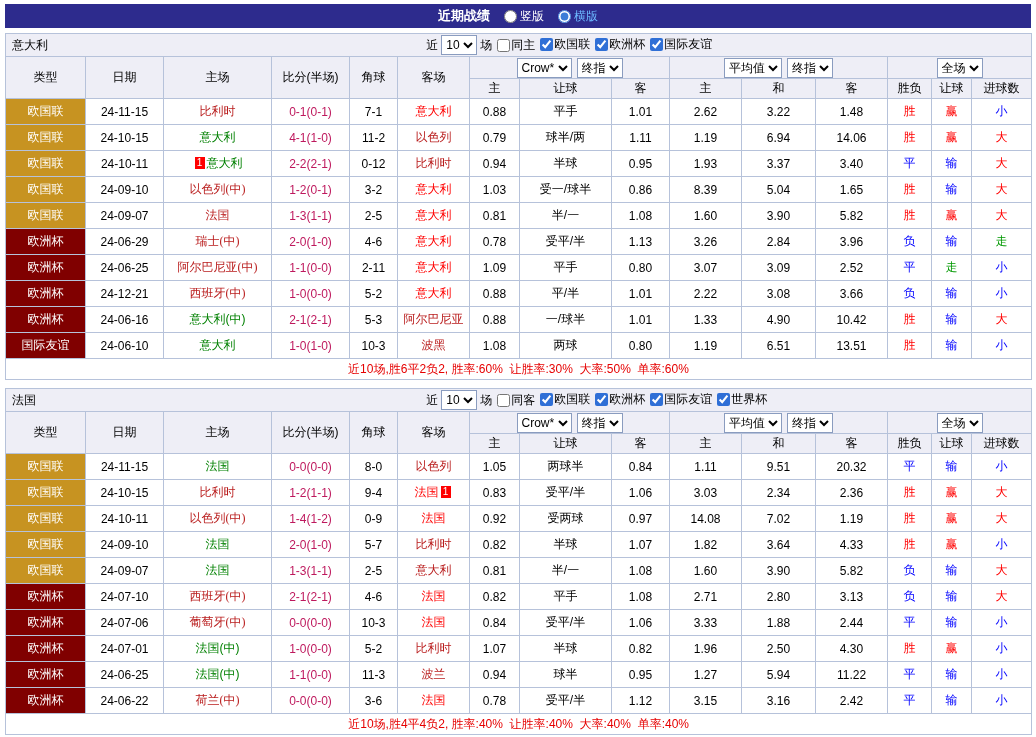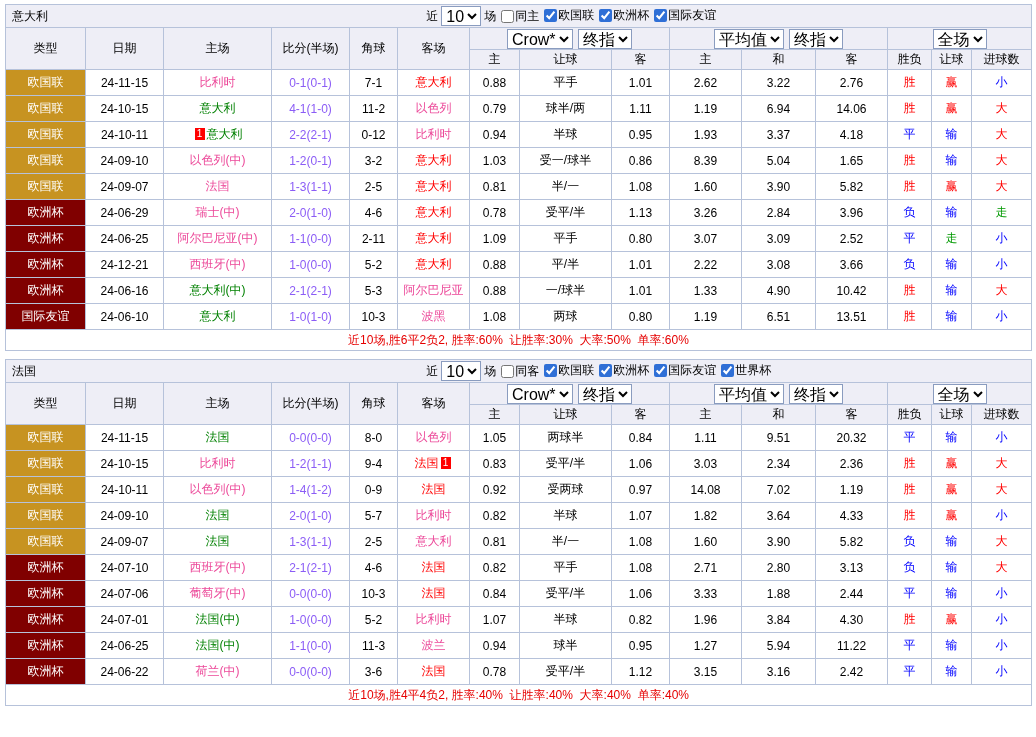--- a/index.html
+++ b/index.html
@@ -18,40 +18,51 @@
 tr.secbar th{height:23px;padding:0;}
 .sec-flex{display:flex;align-items:center;width:100%;position:relative;padding:0 6px;}
 .sec-team{font-size:12px;}
 .filters{position:absolute;left:41%;display:flex;align-items:center;}
 .filters select{margin:0 3px;}
 .chk{display:inline-flex;align-items:center;cursor:pointer;}
 .chk input{width:13px;height:13px;accent-color:#2f6fd6;margin:0 1px 0 5px;}
 tr.h1 th{height:22px;}
 tr.h2 th{height:20px;}
 .selwrap{display:flex;justify-content:center;gap:5px;align-items:center;}
-select{font-size:16px;font-family:inherit;height:20px;border:1px solid #8a9cbf;background:#fff;}
+select{font-size:12px;font-family:inherit;height:20px;border:1px solid #8a9cbf;background:#fff;}
 tbody td{background:#fff;height:26px;}
 .t-gold{background:#c79321;color:#fff;}
 .t-maroon{background:#800000;color:#fff;}
-.score{color:#8b5cf6;}
+.score{color:#be185d;}
 .tm-green{color:#008000;}
 .tm-red{color:#ff0000;}
-.tm-black{color:#ec4899;}
+.tm-black{color:#b91c1c;font-family:Liberation Serif, serif;}
 .c-r{color:#ff0000;}
 .c-b{color:#0000ff;}
 .c-g{color:#009900;}
 .badge{display:inline-block;background:#ff0000;color:#fff;font-size:10px;line-height:12px;min-width:10px;height:12px;margin:0 2px;vertical-align:1px;}
 td.summary{color:#e60000;height:21px;white-space:pre;background:#fff;}
 .gap{height:8px;}
 </style>
 </head>
 <body>
 
 <div class="page">
 
+  <div class="title-bar">
+    <span class="tb-title">近期战绩</span>
+    <label>
+      <input type="radio" name="layout" style="">
+      <span class="lbl-v">竖版</span>
+    </label>
+    <label>
+      <input type="radio" name="layout" checked="" style="">
+      <span class="lbl-h">横版</span>
+    </label>
+  </div>
 
   <table>
     <colgroup>
       <col style="width:80px">
         <col style="width:78px">
         <col style="width:108px">
         <col style="width:78px">
         <col style="width:48px">
         <col style="width:72px">
       <col style="width:50px">
@@ -134,21 +145,21 @@
           <td>24-11-15</td>
           <td><span class="tm-black">比利时</span></td>
           <td class="score">0-1(0-1)</td>
           <td>7-1</td>
           <td><span class="tm-red">意大利</span></td>
           <td>0.88</td>
           <td>平手</td>
           <td>1.01</td>
           <td>2.62</td>
           <td>3.22</td>
-          <td>2.76</td>
+          <td>1.48</td>
           <td class="c-r">胜</td>
           <td class="c-r">赢</td>
           <td class="c-b">小</td>
         </tr>
         <tr>
           <td class="t-gold">欧国联</td>
           <td>24-10-15</td>
           <td><span class="tm-green">意大利</span></td>
           <td class="score">4-1(1-0)</td>
           <td>11-2</td>
@@ -168,21 +179,21 @@
           <td>24-10-11</td>
           <td><span class="badge">1</span><span class="tm-green">意大利</span></td>
           <td class="score">2-2(2-1)</td>
           <td>0-12</td>
           <td><span class="tm-black">比利时</span></td>
           <td>0.94</td>
           <td>半球</td>
           <td>0.95</td>
           <td>1.93</td>
           <td>3.37</td>
-          <td>4.18</td>
+          <td>3.40</td>
           <td class="c-b">平</td>
           <td class="c-b">输</td>
           <td class="c-r">大</td>
         </tr>
         <tr>
           <td class="t-gold">欧国联</td>
           <td>24-09-10</td>
           <td><span class="tm-black">以色列(中)</span></td>
           <td class="score">1-2(0-1)</td>
           <td>3-2</td>
@@ -518,21 +529,21 @@
           <td class="t-maroon">欧洲杯</td>
           <td>24-07-01</td>
           <td><span class="tm-green">法国(中)</span></td>
           <td class="score">1-0(0-0)</td>
           <td>5-2</td>
           <td><span class="tm-black">比利时</span></td>
           <td>1.07</td>
           <td>半球</td>
           <td>0.82</td>
           <td>1.96</td>
-          <td>3.84</td>
+          <td>2.50</td>
           <td>4.30</td>
           <td class="c-r">胜</td>
           <td class="c-r">赢</td>
           <td class="c-b">小</td>
         </tr>
         <tr>
           <td class="t-maroon">欧洲杯</td>
           <td>24-06-25</td>
           <td><span class="tm-green">法国(中)</span></td>
           <td class="score">1-1(0-0)</td>

